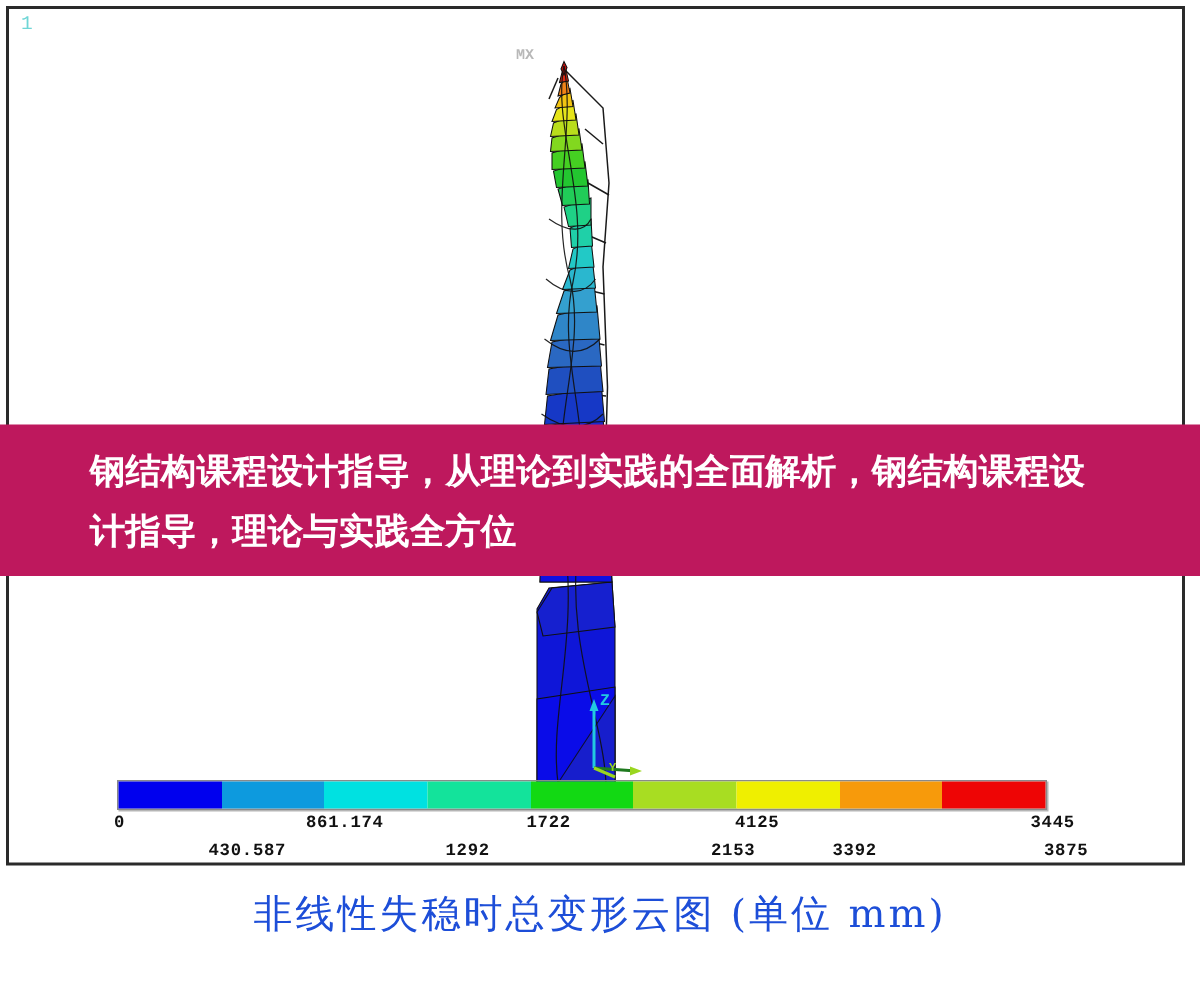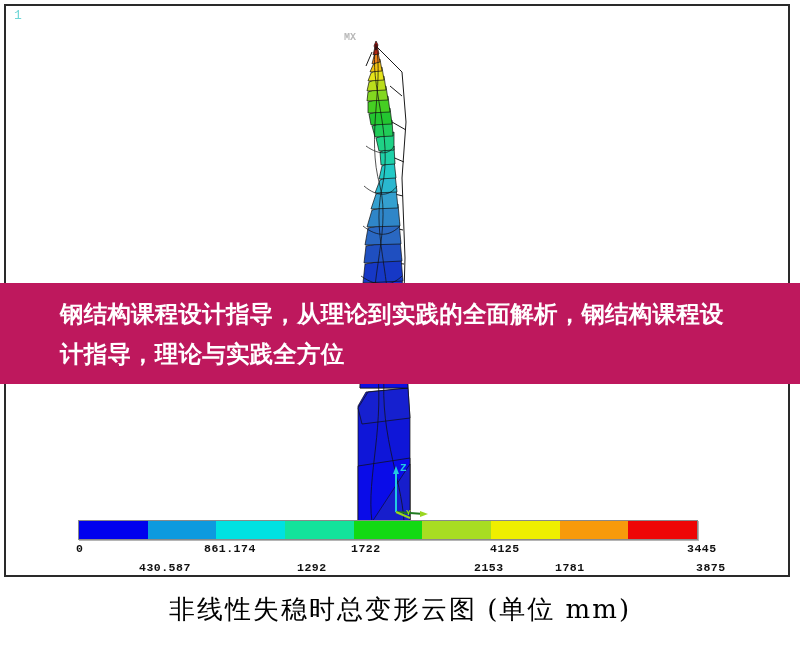--- a/index.html
+++ b/index.html
@@ -123,21 +123,21 @@
   }
 
   
   #caption{
     position:absolute;
     left:0; top:592px;
     width:800px;
     text-align:center;
     font-family:"DejaVu Serif", serif;
     font-size:26px;
-    color:#000000;
+    color:#1d4ed8;
     letter-spacing:2px;
   }
 </style>
 </head>
 <body>
 
 <div id="ansys-frame">
 
   <div id="win-num">1</div>
 
@@ -236,21 +236,21 @@
   <div id="legend-labels">
     <span class="tick row-top" style="left:70px;">0</span>
     <span class="tick row-top" style="left:198px;">861.174</span>
     <span class="tick row-top" style="left:345px;text-align:right;">1722</span>
     <span class="tick row-top" style="left:484px;">4125</span>
     <span class="tick row-top" style="left:653px;margin-left:28px;">3445</span>
 
     <span class="tick row-bot" style="left:133px;">430.587</span>
     <span class="tick row-bot" style="left:272px;margin-left:19px;">1292</span>
     <span class="tick row-bot" style="left:436px;margin-left:32px;">2153</span>
-    <span class="tick row-bot" style="left:549px;">1781</span>
+    <span class="tick row-bot" style="left:549px;">3392</span>
     <span class="tick row-bot" style="left:690px;">3875</span>
   </div>
 
 </div>
 
 <div id="banner" style="background: #be185d;">
   <div id="banner-text" style="color: rgb(255, 255, 255);">钢结构课程设计指导，从理论到实践的全面解析，钢结构课程设计指导，理论与实践全方位</div>
 </div>
 
 <div id="caption">非线性失稳时总变形云图 (单位 mm)</div>

